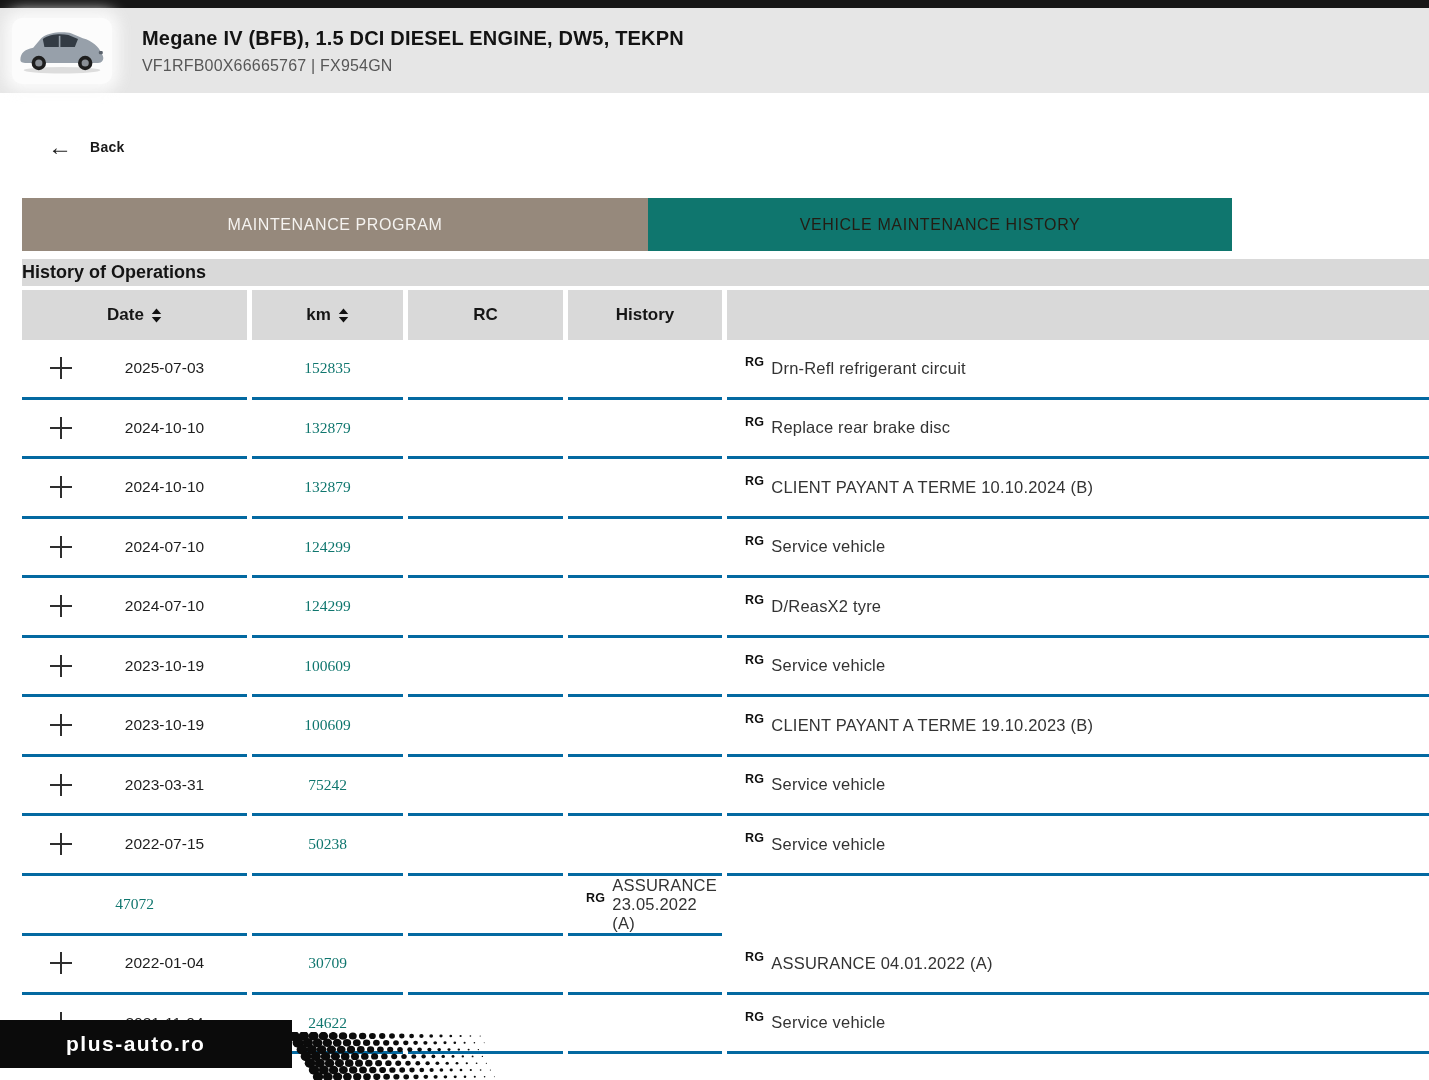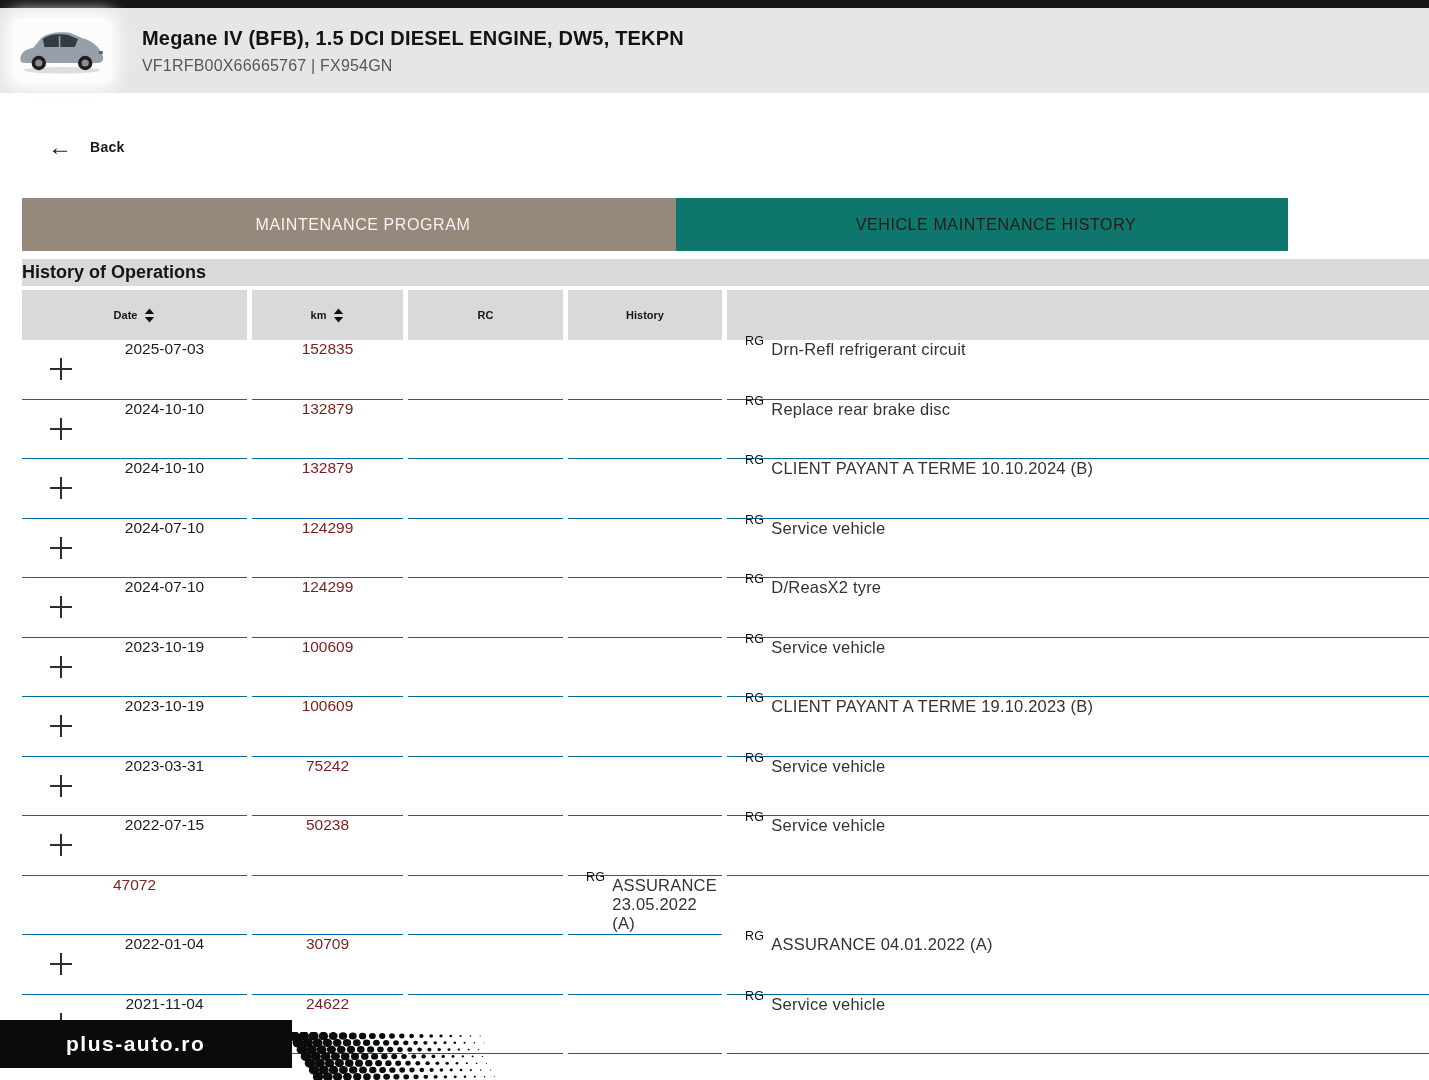--- a/index.html
+++ b/index.html
@@ -34,21 +34,21 @@
     display:flex; align-items:center; gap:18px;
     cursor:pointer; width:fit-content;
   }
   .back-arrow { font-size:24px; font-weight:bold; line-height:1; color:#191919; }
   .back-label { font-size:14px; font-weight:bold; letter-spacing:.3px; color:#191919; }
 
   
   .tabs { display:flex; margin:39px 0 0 22px; }
   .tab {
     height:53px; display:flex; align-items:center; justify-content:center;
-    font-size:16px; letter-spacing:.6px; cursor:pointer; text-align:center;padding-left:28px;
+    font-size:16px; letter-spacing:.6px; cursor:pointer; text-align:center;
   }
   .tab-program { width:626px; background:#96897c; color:#f5f3f0; }
   .tab-history { width:584px; background:#0f766e; color:#241d14; }
 
   
   .section-bar {
     margin:8px 0 0 22px; width:calc(100% - 22px);
     height:27px; background:#d9d9d9;
     display:flex; align-items:center;
     box-sizing:border-box;
@@ -57,46 +57,46 @@
 
   
   .table-wrap { margin-left:22px; width:calc(100% - 22px); }
   .thead {
     margin-top:4px; height:50px;
     display:grid; grid-template-columns:225px 151px 155px 154px 1fr; column-gap:5px;
   }
   .th {
     background:#d9d9d9;
     display:flex; align-items:center; justify-content:center; gap:7px;
-    font-weight:bold; font-size:11px; color:#161616;
+    font-weight:bold; font-size:17px; color:#161616;
   }
   .sort-icon { display:inline-flex; }
   .trow {
     height:59.5px;
     display:grid; grid-template-columns:225px 151px 155px 154px 1fr; column-gap:5px;
   }
-  .cell { border-bottom:1px solid #0369a1; display:flex; box-sizing:border-box; }
+  .cell { border-bottom:3px solid #0369a1; display:flex; align-items:center; box-sizing:border-box; }
   .date-cell { padding-left:28px; }
   .plus-wrap { width:46px; display:flex; align-items:center; cursor:pointer; }
   .plus {
     position:relative; width:22px; height:22px; display:inline-block;
   }
   .plus::before {
     content:""; position:absolute; left:0; right:0; top:50%; height:2px;
     margin-top:-1px; background:#2e2e2e;
   }
   .plus::after {
     content:""; position:absolute; top:0; bottom:0; left:50%; width:2px;
     margin-left:-1px; background:#2e2e2e;
   }
   .date-text { flex:1; text-align:center; padding-right:14px; font-size:15.5px; color:#1e1e1e; }
-  .km-cell { justify-content:center; font-size:15.5px; color:#7f1d1d; }
+  .km-cell { justify-content:center; font-size:15.5px; color:#0f766e;font-family:Liberation Serif, serif; }
   .desc-cell { padding-left:18px; }
   .rg-tag {
-    font-weight:normal; font-size:12.5px; color:#0f0f0f;
+    font-weight:bold; font-size:12.5px; color:#0f0f0f;
     transform:translateY(-6px); display:inline-block; margin-right:7px; letter-spacing:.3px;
   }
   .desc-text { font-size:16.5px; color:#333333; letter-spacing:.2px; }
 
   
   .footer { position:absolute; left:0; bottom:0; width:100%; height:48px; z-index:5; }
   .footer-black {
     position:absolute; left:0; bottom:12px; width:292px; height:48px;
     background:#0b0b0b; display:flex; align-items:center;
   }

